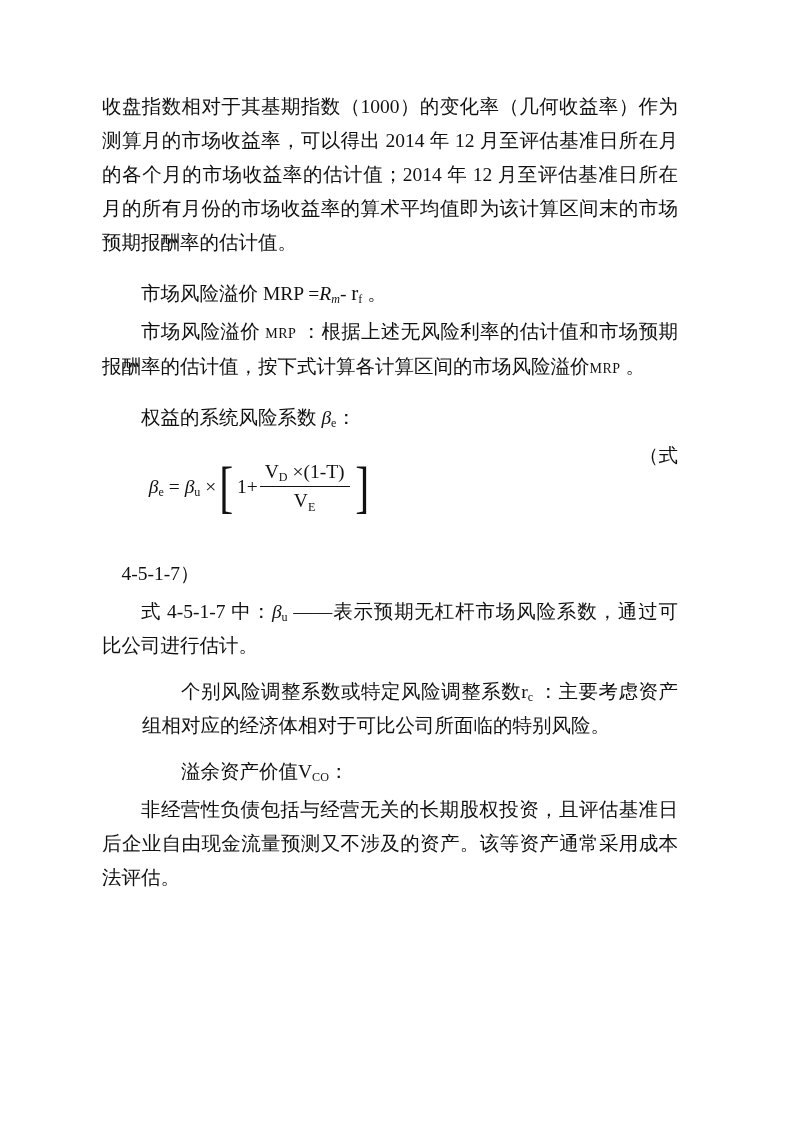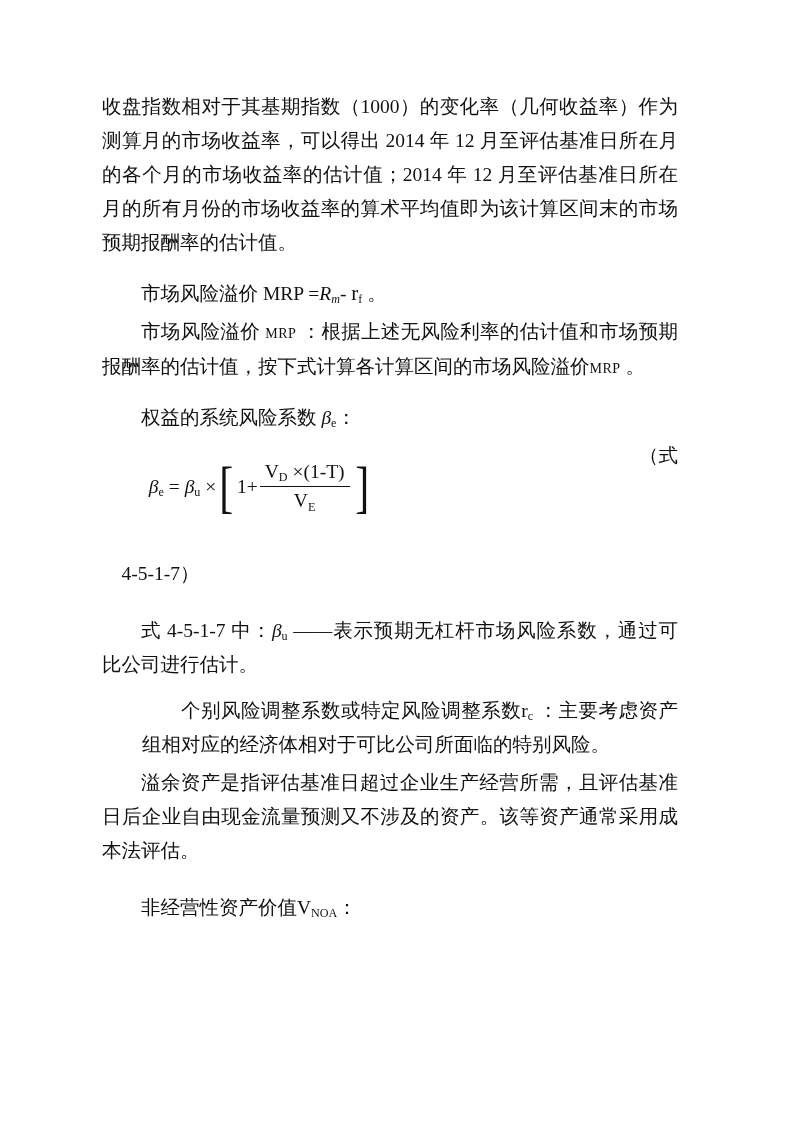--- a/index.html
+++ b/index.html
@@ -18,21 +18,21 @@
     left: 102px;
     top: 90px;
     width: 576px;
     font-size: 19.5px;
     line-height: 34px;
     text-align: justify;
   }
   .para { text-indent: 2em; }
   .para.no-indent { text-indent: 0; }
   .mt-xs { margin-top: 4px; }
-  .mt-s  { margin-top: 23px; }
+  .mt-s  { margin-top: 4px; }
   .mt-m  { margin-top: 12px; margin-left: 40px; }
   .mt-l  { margin-top: 16px; }
   sub {
     font-size: 0.62em;
     line-height: 0;
     vertical-align: baseline;
     position: relative;
     top: 0.28em;
   }
   i { font-style: italic; }
@@ -108,22 +108,22 @@
         <span class="big-bracket">]</span>
       </span>
       <span class="eq-label">（式</span>
     </div>
     <p class="para eq-label-cont">4-5-1-7）</p>
 
     <p class="para mt-s"><span>式 4-5-1-7 中：</span><i>β</i><sub>u</sub><span> ——表示预期无杠杆市场风险系数，通过可比公司进行估计。</span></p>
 
     <p class="para mt-m"><span>个别风险调整系数或特定风险调整系数</span><span>r</span><sub>c</sub><span> ：主要考虑资产组相对应的经济体相对于可比公司所面临的特别风险。</span></p>
 
+    <p class="para mt-m"><span>溢余资产价值</span><span>V</span><sub>CO</sub><span>：</span></p>
 
-    <p class="para mt-xs">溢余资产是指评估基准日超过企业生产经营所需，且评估基准日后企业自由现金流量预测又不涉及的资产。该等资产通常采用成本法评估。</p>
+    <p class="para mt-xs">非经营性负债包括与经营无关的长期股权投资，且评估基准日后企业自由现金流量预测又不涉及的资产。该等资产通常采用成本法评估。</p>
 
-    <p class="para mt-s"><span>非经营性资产价值</span><span>V</span><sub>NOA</sub><span>：</span></p>
 
 
   </div>
 
   <div class="page-number">183</div>
 </div>
 
 </body></html>

